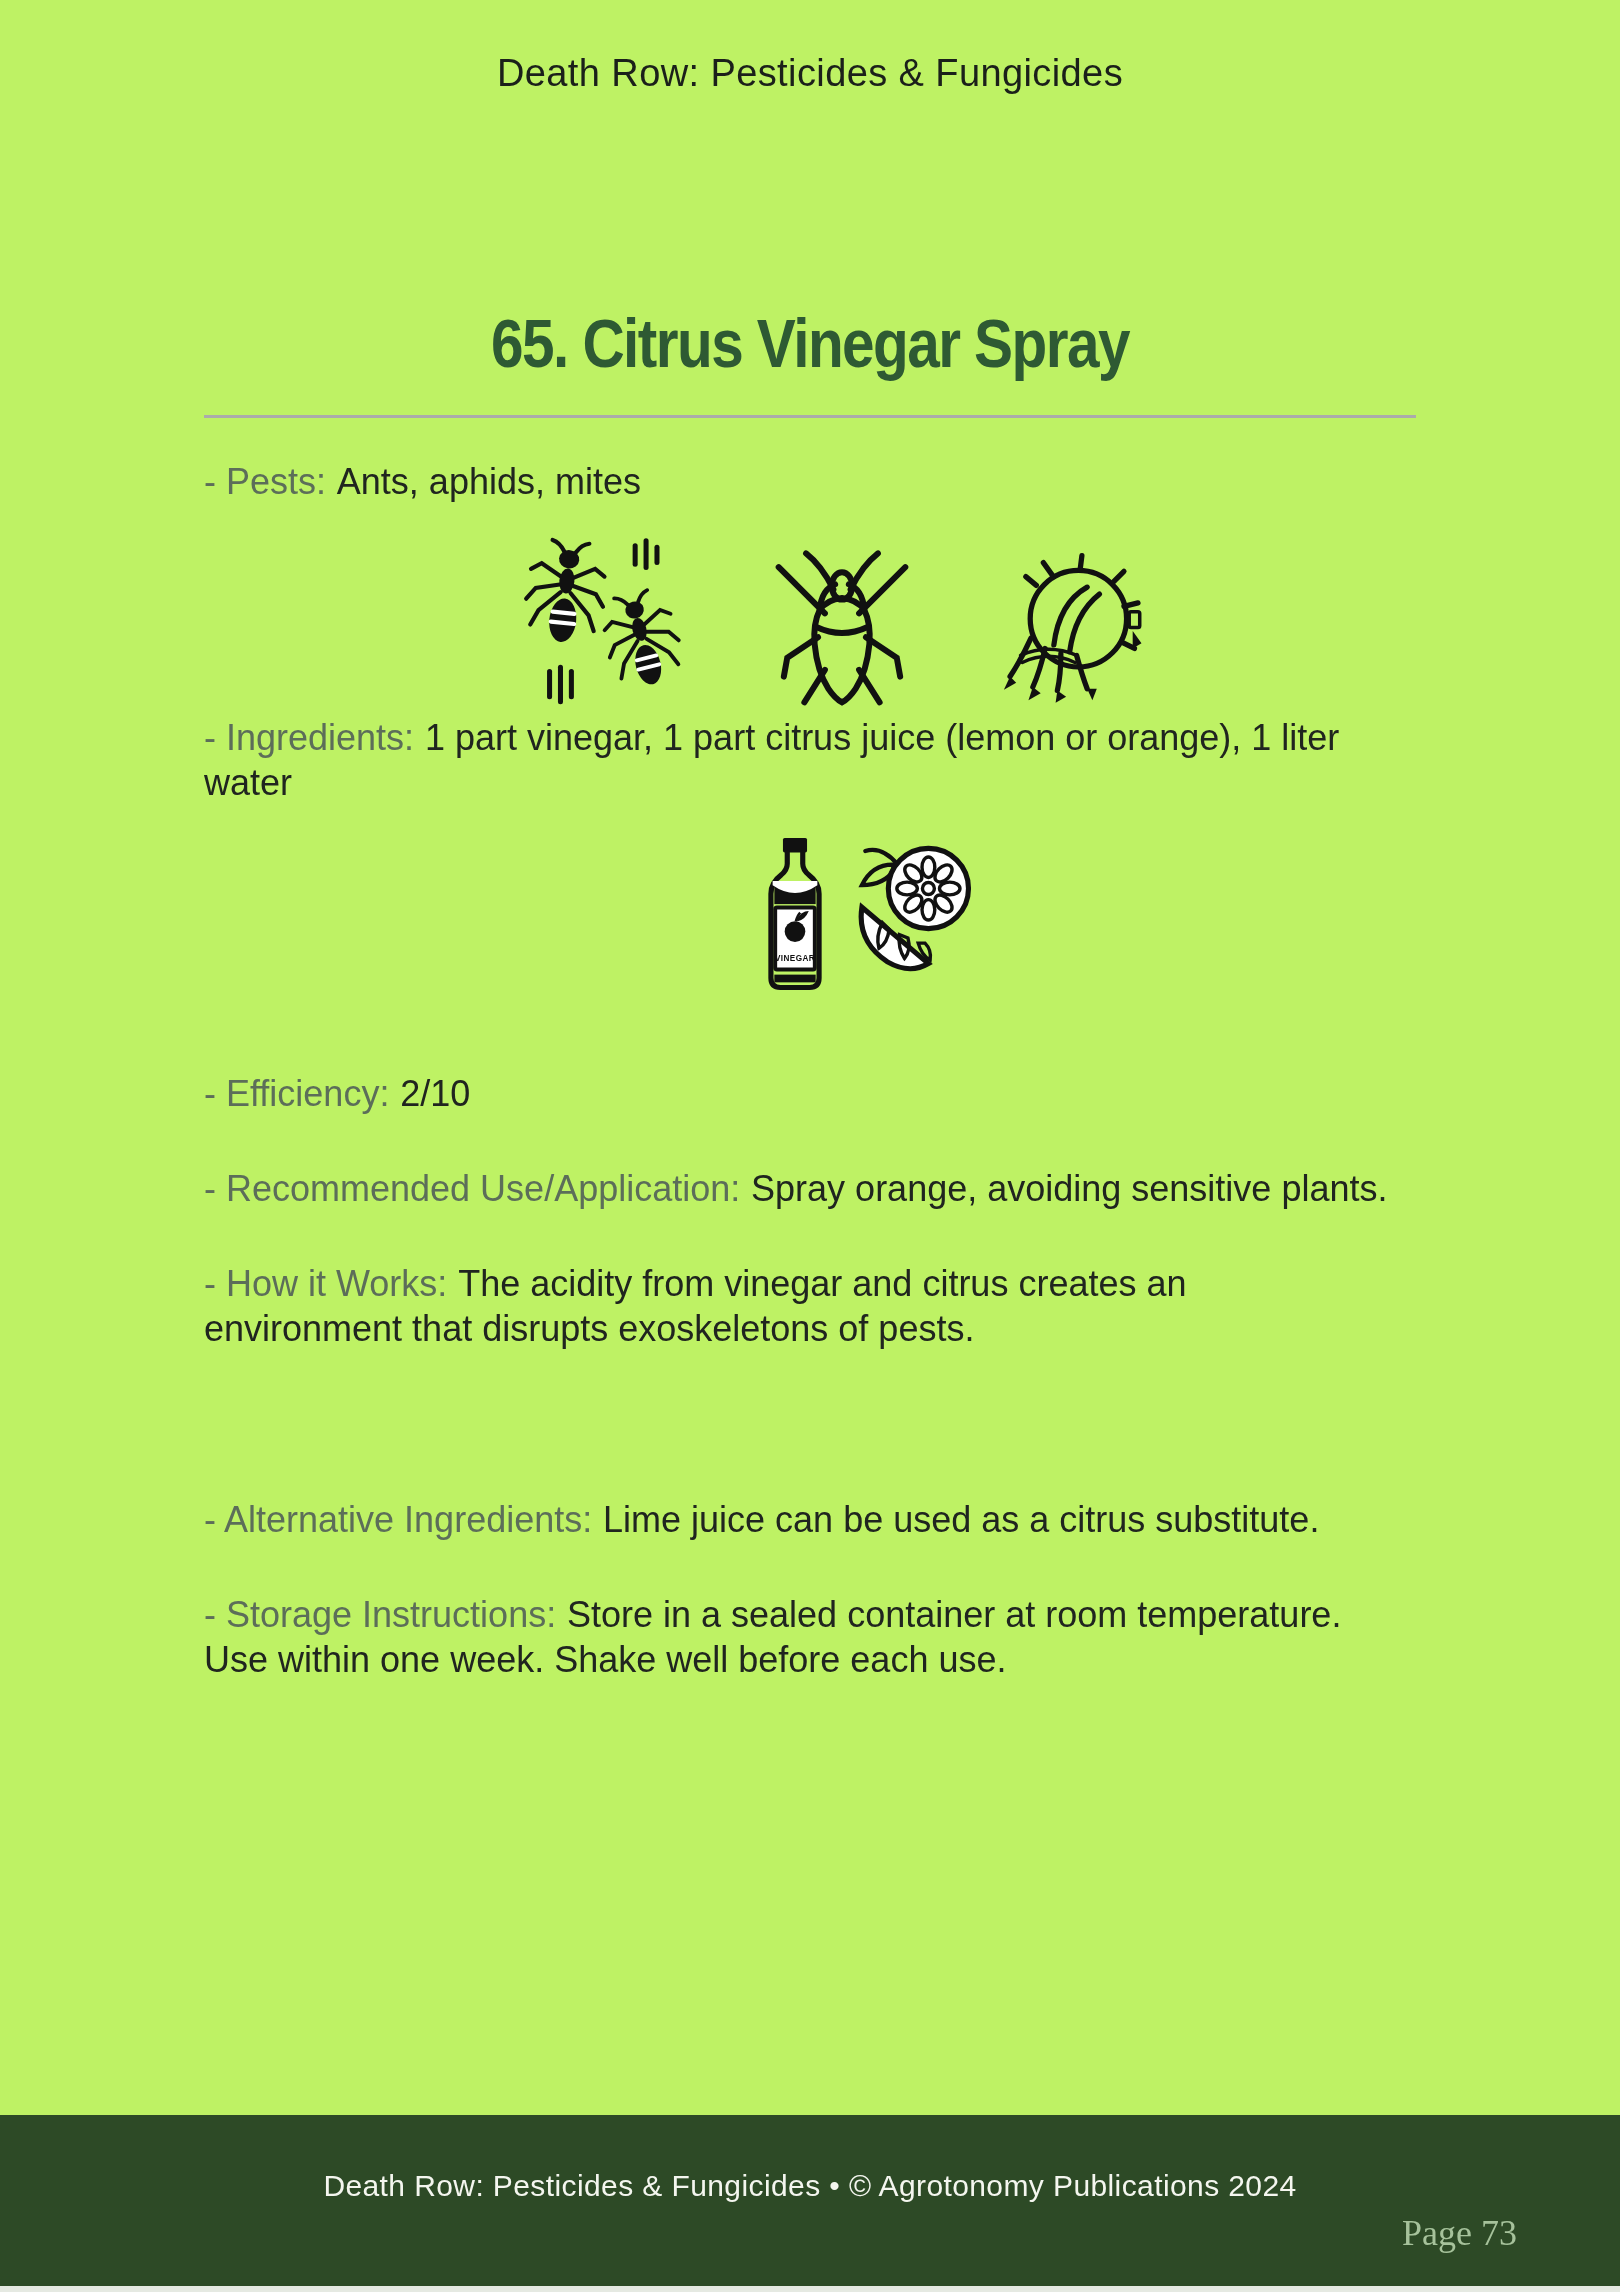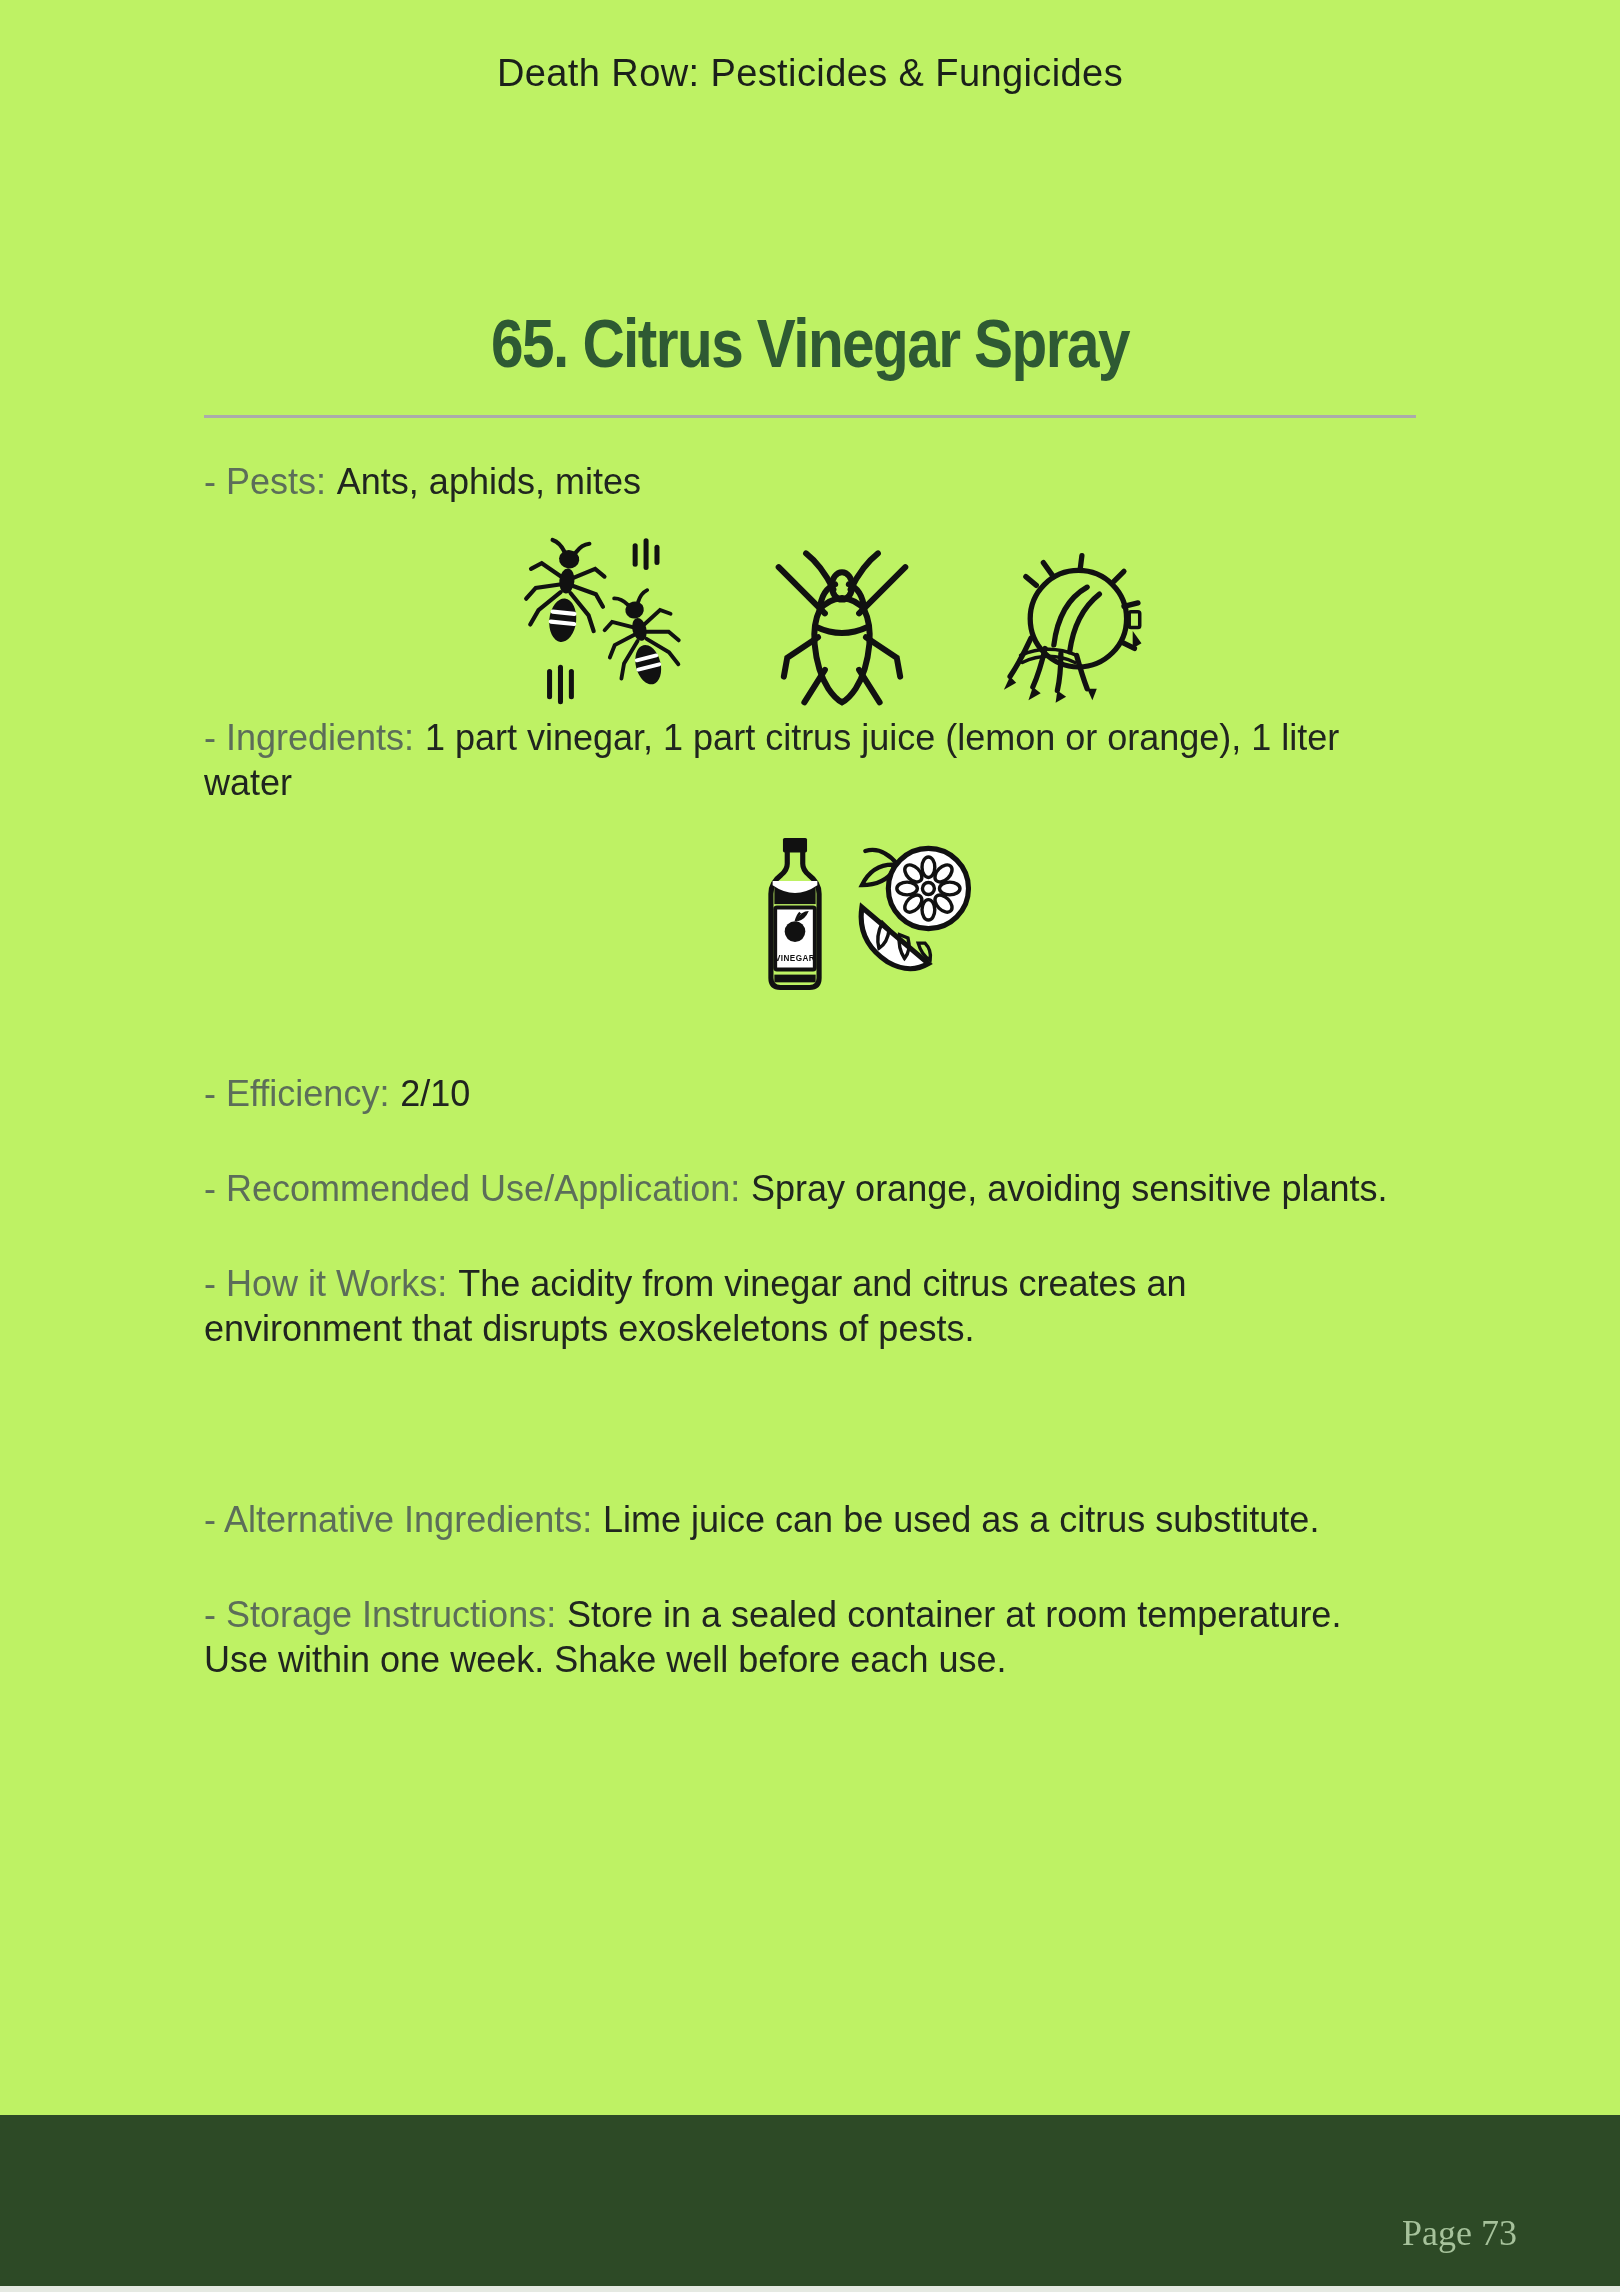--- a/index.html
+++ b/index.html
@@ -200,18 +200,19 @@
       <span class="lab">- Alternative Ingredients:</span><span class="txt">Lime juice can be used as a citrus substitute.</span>
     </div>
 
     <div class="sec sec-storage">
       <span class="lab">- Storage Instructions:</span><span class="txt">Store in a sealed container at room temperature. Use within one week. Shake well before each use.</span>
     </div>
 
   </div>
 
   <div class="footer-band">
+    <div class="footer-text">Death Row: Pesticides &amp; Fungicides • © Agrotonomy Publications 2024</div>
     <div class="page-number">Page 73</div>
   </div>
   <div class="bottom-strip"></div>
 
 </div>
 
 
 </body></html>

